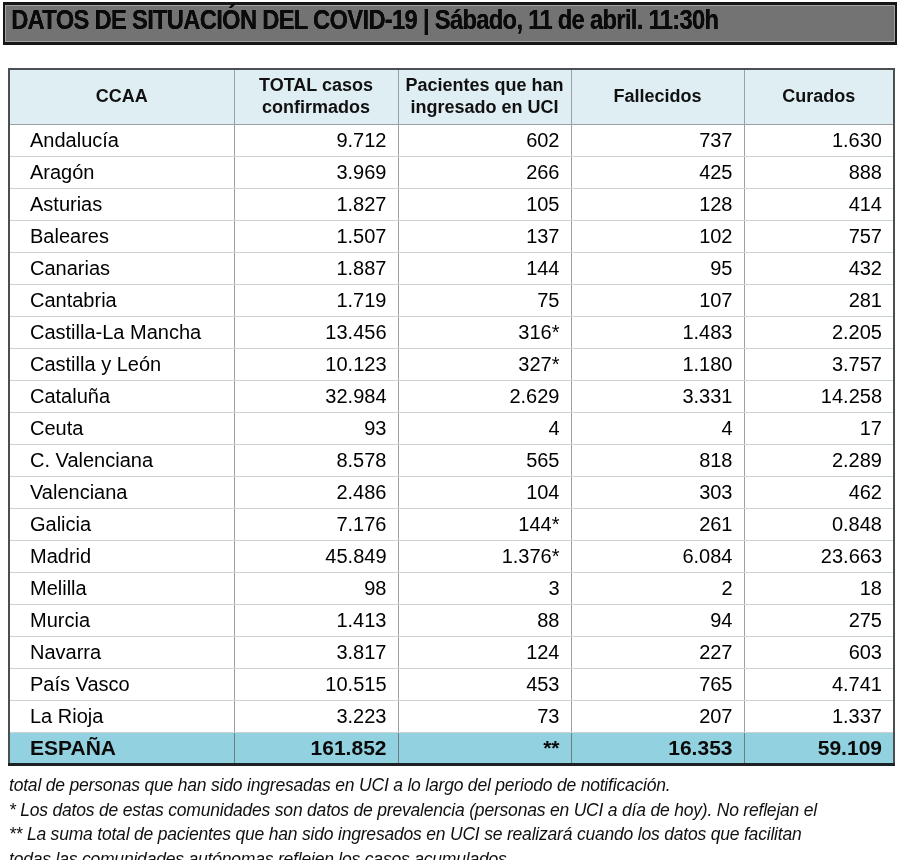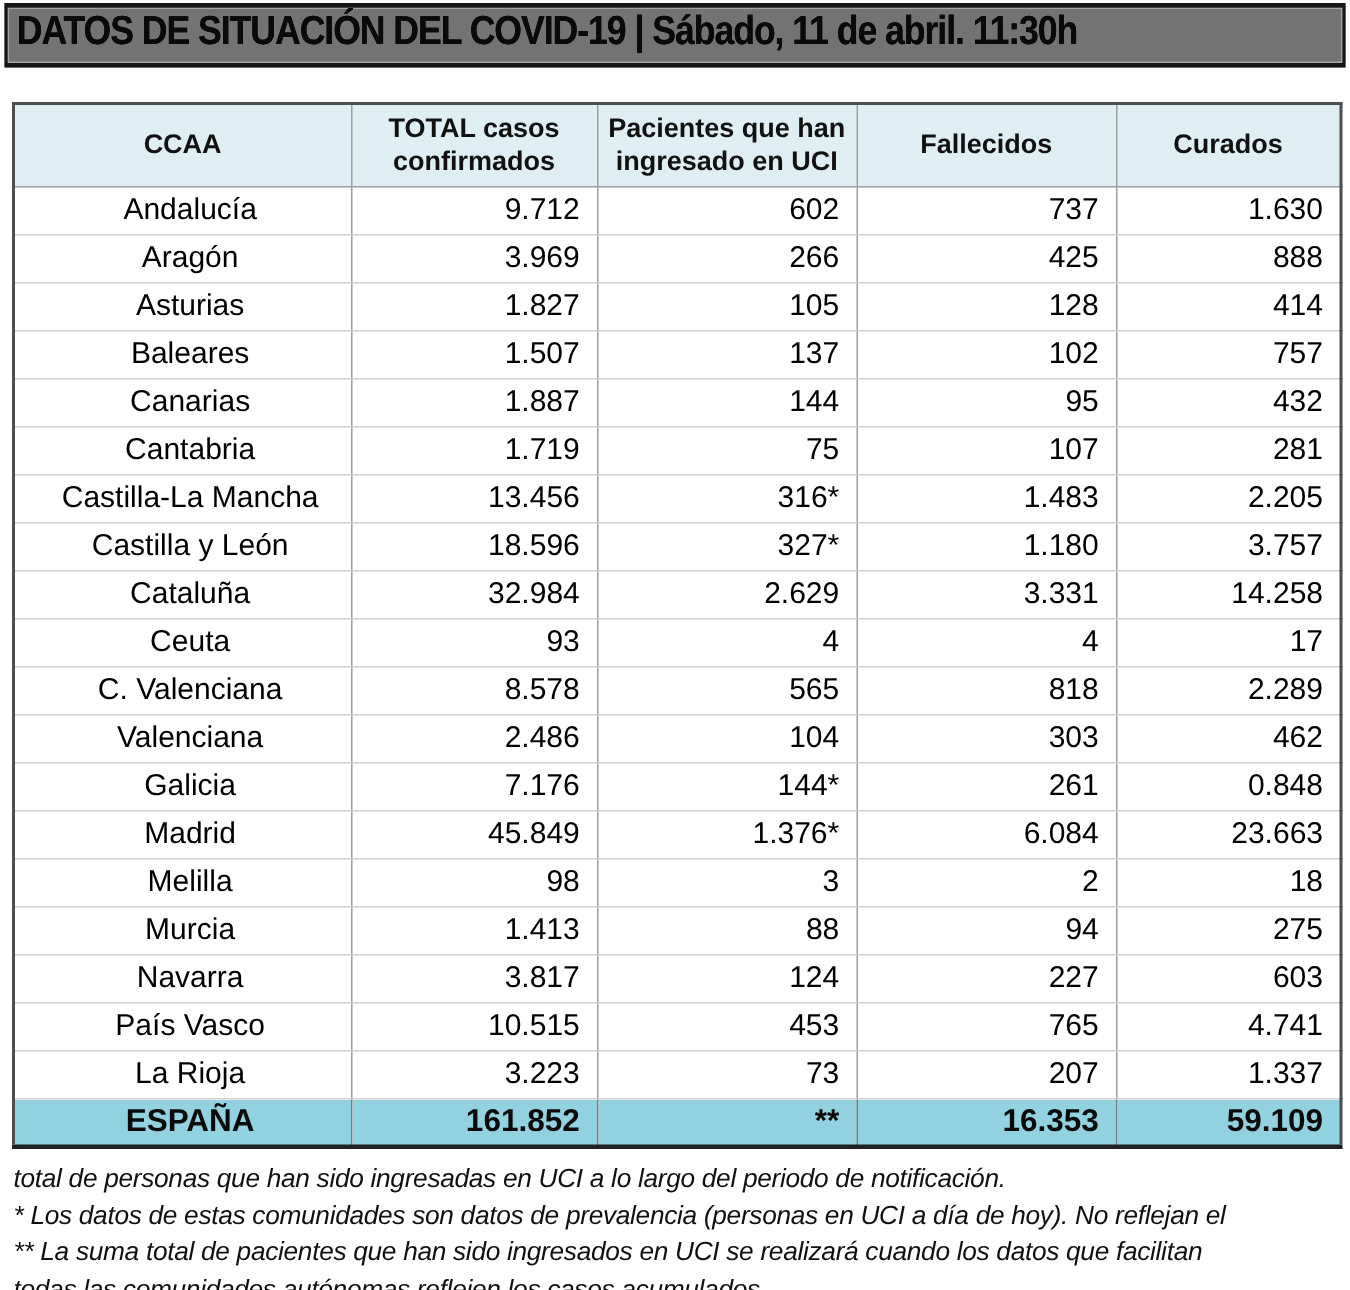--- a/index.html
+++ b/index.html
@@ -68,21 +68,21 @@
     padding: 3px 10px 3px 6px;
     height: 25px;
     border-left: 1px solid #9aa0a4;
     border-right: 1px solid #9aa0a4;
     border-top: 1px solid #cfd2d4;
     border-bottom: 1px solid #cfd2d4;
     background: #ffffff;
     white-space: nowrap;
     overflow: hidden;
   }
-  table.covid td.name { text-align: center; padding-left: 20px; }
+  table.covid td.name { text-align: left; padding-left: 20px; }
   table.covid td.num  { text-align: right; padding-right: 11px; }
   table.covid tfoot td {
     background: #92d1e0;
     font-weight: bold;
     font-size: 21px;
     height: 24px;
     border-top: 1px solid #4a4f52;
     border-bottom: none;
     border-left: 1px solid #6f7d82;
     border-right: 1px solid #6f7d82;
@@ -172,21 +172,21 @@
           </tr>
           <tr>
             <td class="name">Castilla-La Mancha</td>
             <td class="num">13.456</td>
             <td class="num">316*</td>
             <td class="num">1.483</td>
             <td class="num">2.205</td>
           </tr>
           <tr>
             <td class="name">Castilla y León</td>
-            <td class="num">18.596</td>
+            <td class="num">10.123</td>
             <td class="num">327*</td>
             <td class="num">1.180</td>
             <td class="num">3.757</td>
           </tr>
           <tr>
             <td class="name">Cataluña</td>
             <td class="num">32.984</td>
             <td class="num">2.629</td>
             <td class="num">3.331</td>
             <td class="num">14.258</td>

